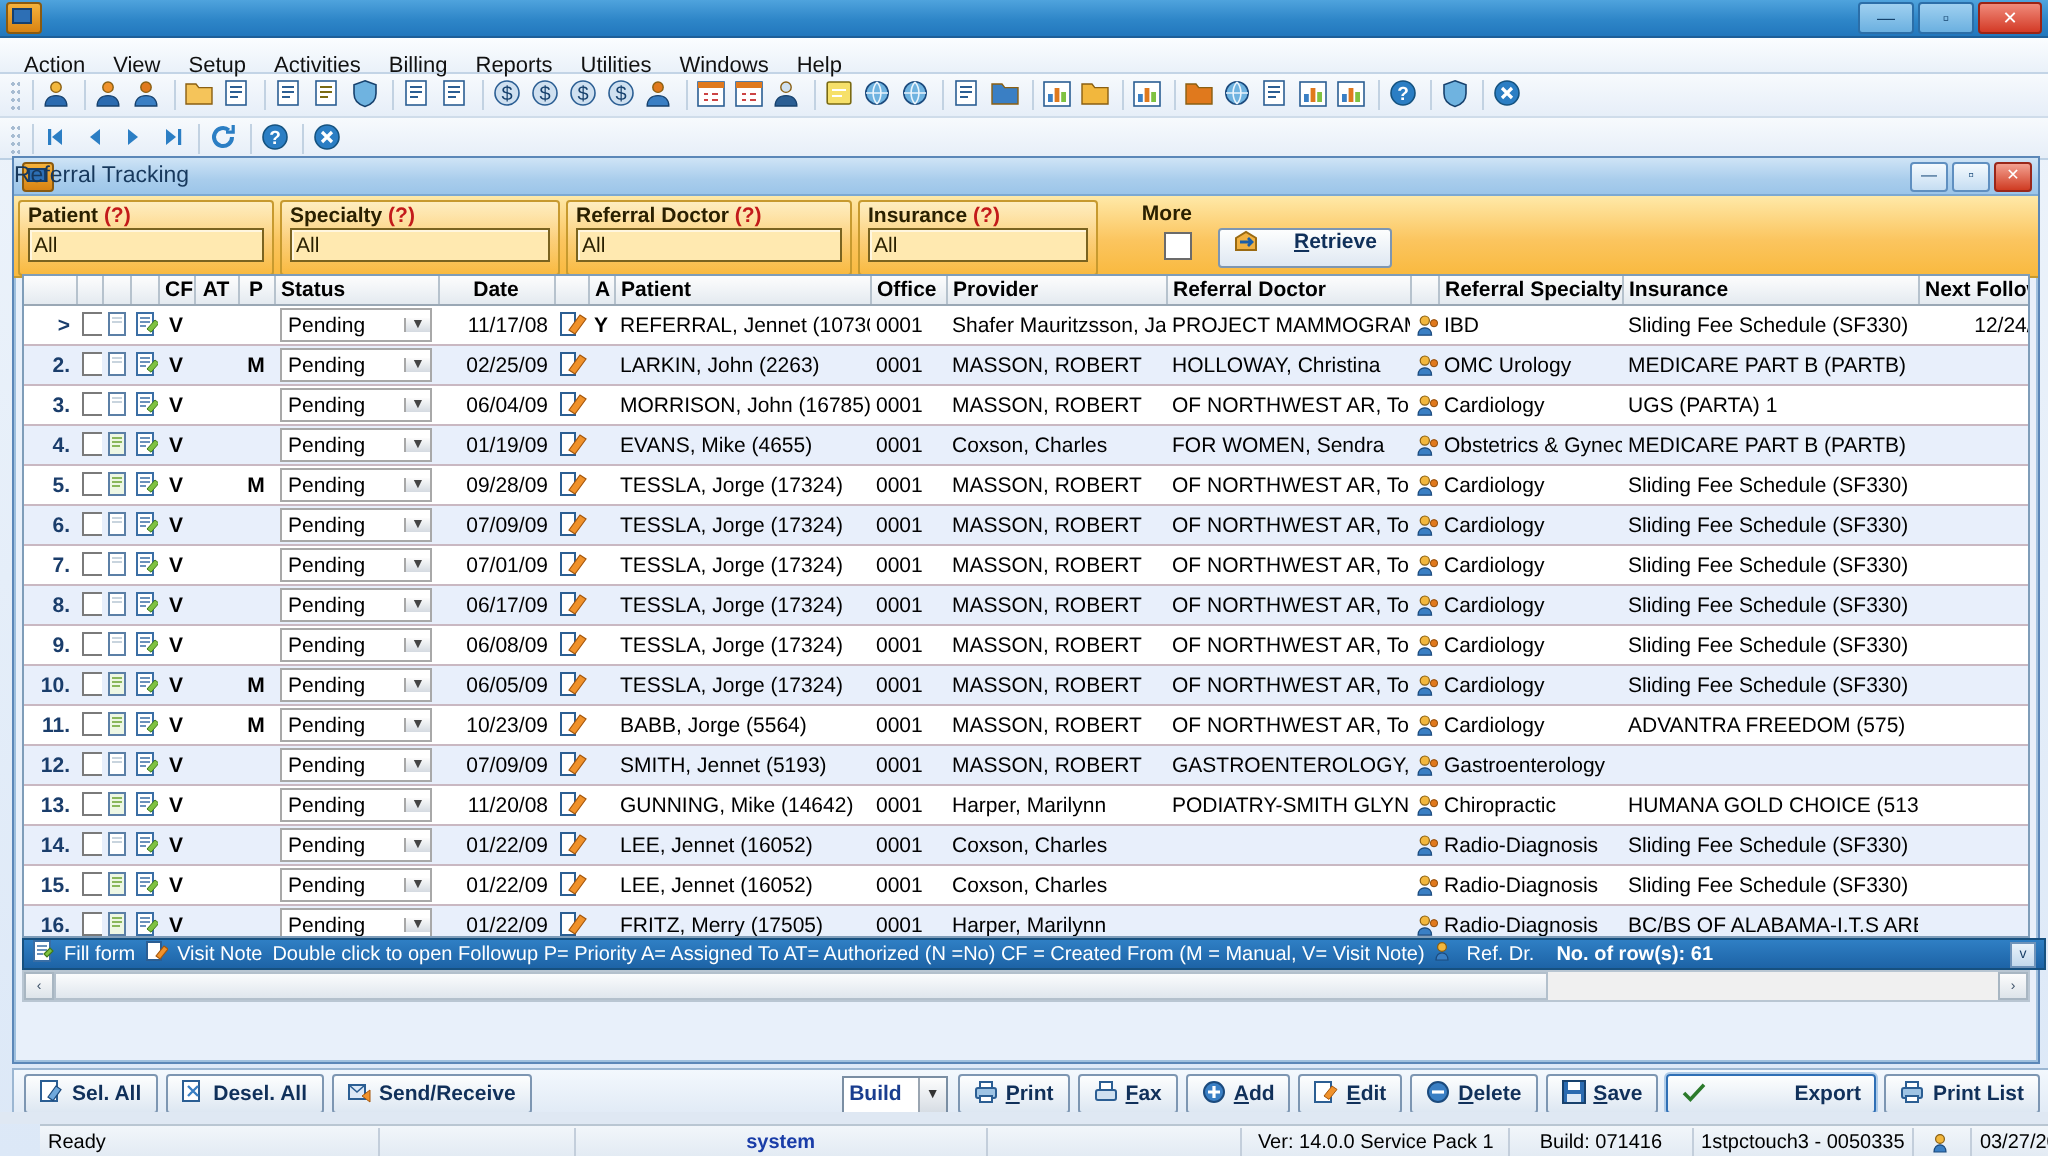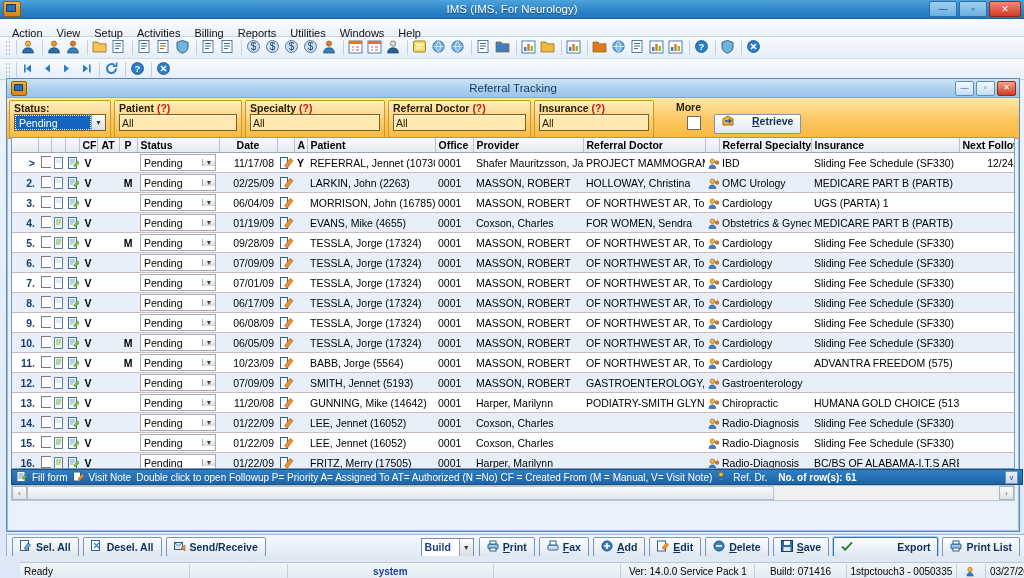--- a/index.html
+++ b/index.html
@@ -46,21 +46,21 @@
 
   
   .mdi{position:absolute;left:6px;top:78px;width:1012px;height:452px;
     background:#e8f0fa;border:1px solid #5b87b8;box-shadow:0 0 0 1px #9fc0de inset;}
   .mdi-title{height:18px;background:linear-gradient(#cfe4f6,#a9cdec 60%,#9cc5e9);
     display:flex;align-items:center;position:relative;border-bottom:1px solid #7da9d1;}
   .mdi-ico{width:14px;height:13px;margin-left:4px;background:linear-gradient(#f5b23c,#d88312);
     border:1px solid #8a5a10;border-radius:2px;position:relative;}
   .mdi-ico:after{content:"";position:absolute;left:2px;top:2px;width:7px;height:5px;
     background:#2d6fb5;border:1px solid #16406f;}
-  .mdi-titletext{position:absolute;left:0;right:0;text-align:center;font-size:11.5px;color:#17385c;}
+  .mdi-titletext{position:absolute;left:0;right:0;text-align:left;font-size:11.5px;color:#17385c;}
   .mdi-btns{margin-left:auto;display:flex;gap:2px;padding-right:3px;z-index:3;}
   .mb{width:17px;height:13px;border:1px solid #5f8fc0;border-radius:2px;
       background:linear-gradient(#f4fafe,#c5ddf2);display:flex;align-items:center;justify-content:center;
       font-size:8px;color:#1d4e7d;line-height:1;}
   .mb.close{background:linear-gradient(#f3a191,#cf3b22);border-color:#99271a;color:#fff;}
 
   
   .filters{height:38px;background:linear-gradient(#ffe9a8,#fbc55f 55%,#f9b93e);
     border-bottom:1px solid #c79a2f;display:flex;align-items:stretch;padding:2px 0 0 2px;}
   .fgroup{border:1px solid #c79a2f;border-radius:2px;margin-right:3px;padding:1px 4px 2px 4px;
@@ -148,21 +148,20 @@
   .sp.sys{color:#1a3da8;font-weight:bold;justify-content:center;}
   .clipbar{position:absolute;left:0;top:556px;width:1024px;height:6px;background:#dfe8f3;}
 </style>
 </head>
 <body>
 
 <div class="app">
 
   <div class="titlebar">
     <div class="tb-ico"></div>
-    <div class="tb-title">IMS (IMS, For Neurology)</div>
     <div class="winbtns">
       <div class="wb">—</div>
       <div class="wb">▫</div>
       <div class="wb close">✕</div>
     </div>
   </div>
 
   <div class="menubar">
     <span>Action</span>
     <span>View</span>
@@ -457,27 +456,20 @@
       <div class="mdi-titletext">Referral Tracking</div>
       <div class="mdi-btns">
         <div class="mb">—</div>
         <div class="mb">▫</div>
         <div class="mb close">✕</div>
       </div>
     </div>
 
     <div class="filters">
 
-      <div class="fgroup" style="width:92px">
-        <div class="flabel">Status:</div>
-        <div class="fsel">
-          <div class="val">Pending</div>
-          <div class="arw">▼</div>
-        </div>
-      </div>
 
       <div class="fgroup" style="width:118px">
         <div class="flabel">
           <span>Patient</span> <span class="q">(?)</span>
         </div>
         <div class="finput">All</div>
       </div>
 
       <div class="fgroup" style="width:130px">
         <div class="flabel">

